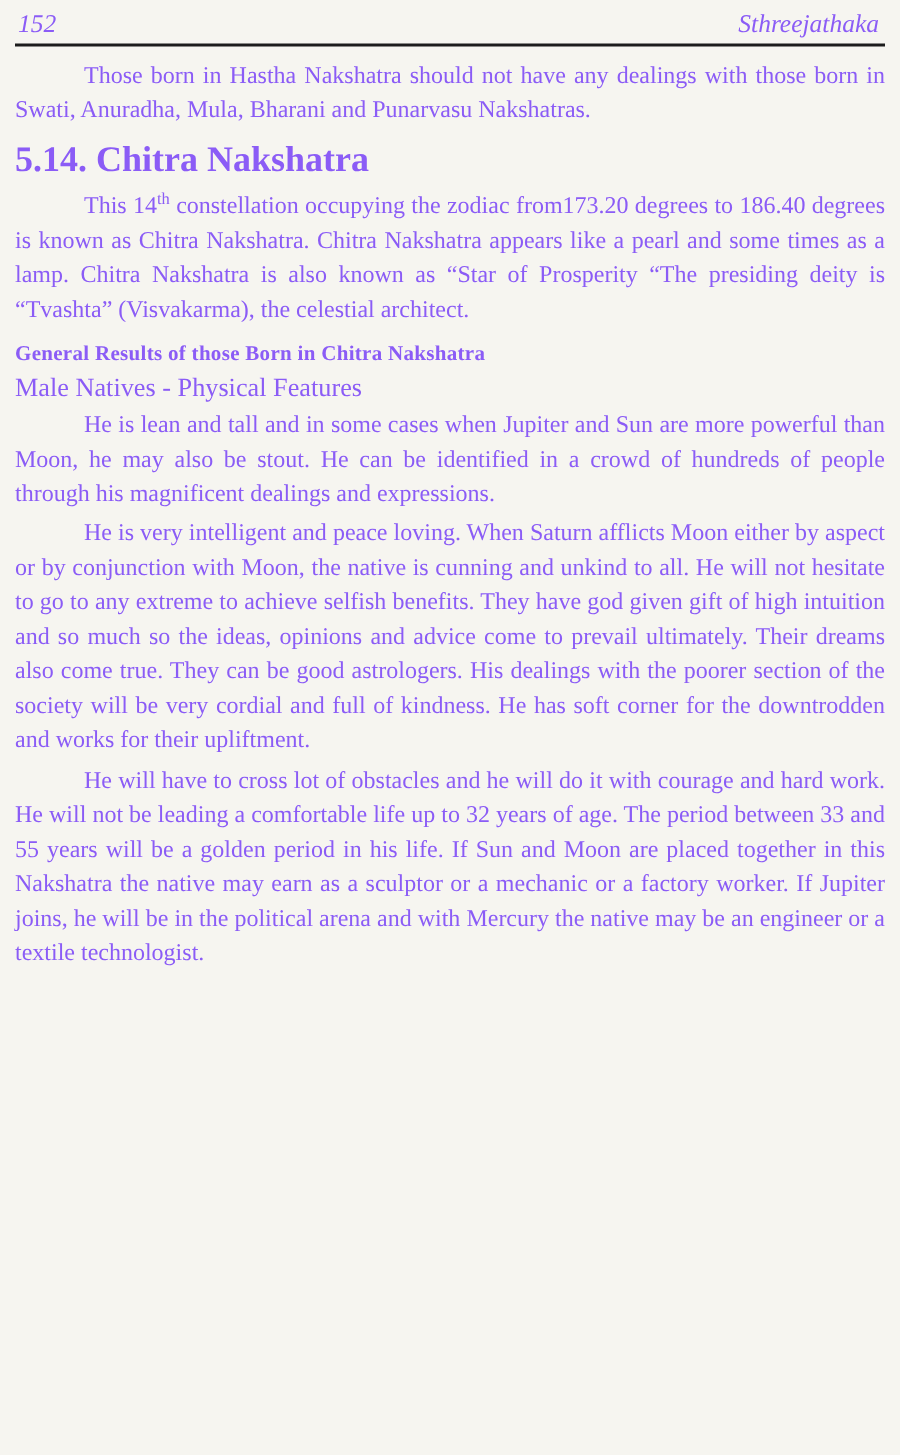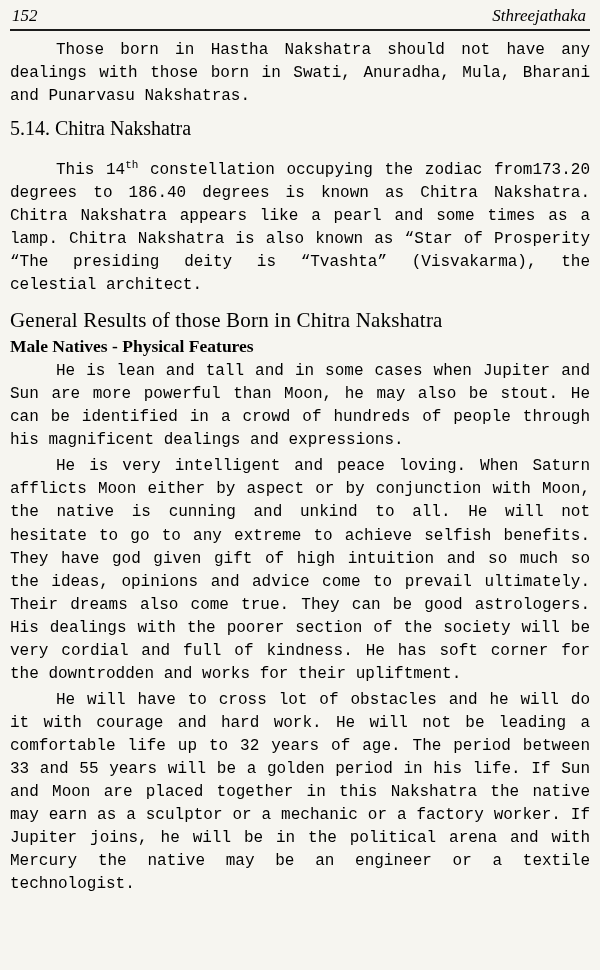--- a/index.html
+++ b/index.html
@@ -6,21 +6,21 @@
     margin: 0;
     padding: 0;
     background: #d8d7d3;
   }
   .page {
     position: relative;
     width: 600px;
     height: 970px;
     margin: 0 auto;
     background: #f6f5f0;
-    color: #000000;
+    color: #8b5cf6;
     font-family: "Liberation Serif", serif;
     box-sizing: border-box;
     padding: 4px 10px 0 10px;
     overflow: hidden;
   }
   .page-header {
     display: flex;
     justify-content: space-between;
     align-items: baseline;
     font-style: italic;
@@ -30,38 +30,37 @@
   .header-rule {
     border: 0;
     border-top: 2.5px solid #1c1c1c;
     margin: 0 0 8px 0;
   }
   p.body {
     font-size: 16px;
     line-height: 1.44;
     text-align: justify;
     margin: 0 0 3px 0;
-    font-family: Liberation Mono, monospace;
   }
   .indent { text-indent: 46px; }
   h2.sec {
-    font-size: 20px;
-    font-weight: normal;
-    margin: 9px 0 19px 0;
+    font-size: 24px;
+    font-weight: bold;
+    margin: 9px 0 5px 0;
   }
   h1.gen {
-    font-size: 21px;
-    font-weight: normal;
+    font-size: 14px;
+    font-weight: bold;
     margin: 11px 0 3px 0;
     letter-spacing: 0.2px;
     white-space: nowrap;
   }
   h3.sub {
     font-size: 17.5px;
-    font-weight: bold;
+    font-weight: normal;
     margin: 3px 0 3px 0;
   }
   h3.sub.gap { margin-top: 11px; margin-bottom: 9px; }
   h3.sub.family { margin-top: 16px; margin-bottom: 14px; font-size: 18px; }
   p.last {
     line-height: 1.95;
     word-spacing: 5px;
     margin-top: 2px;
   }
   sup.ord {

